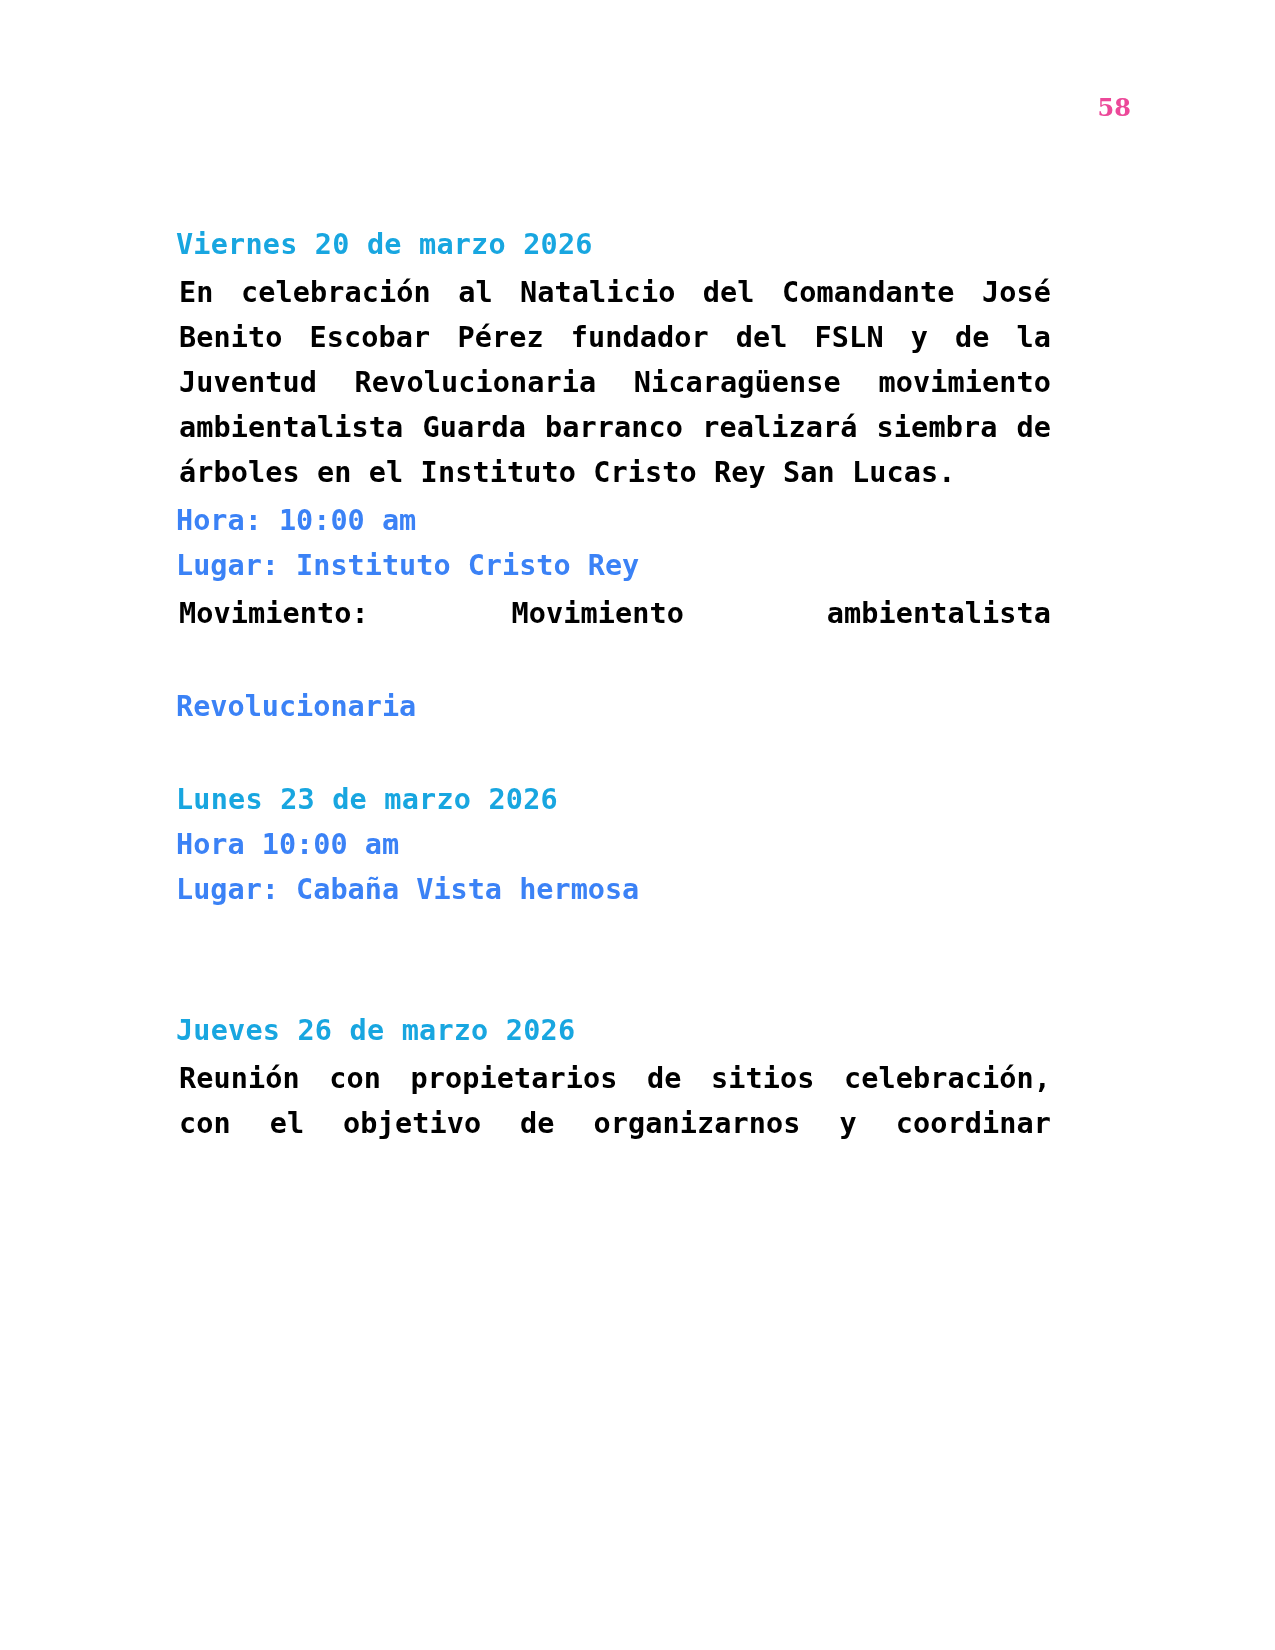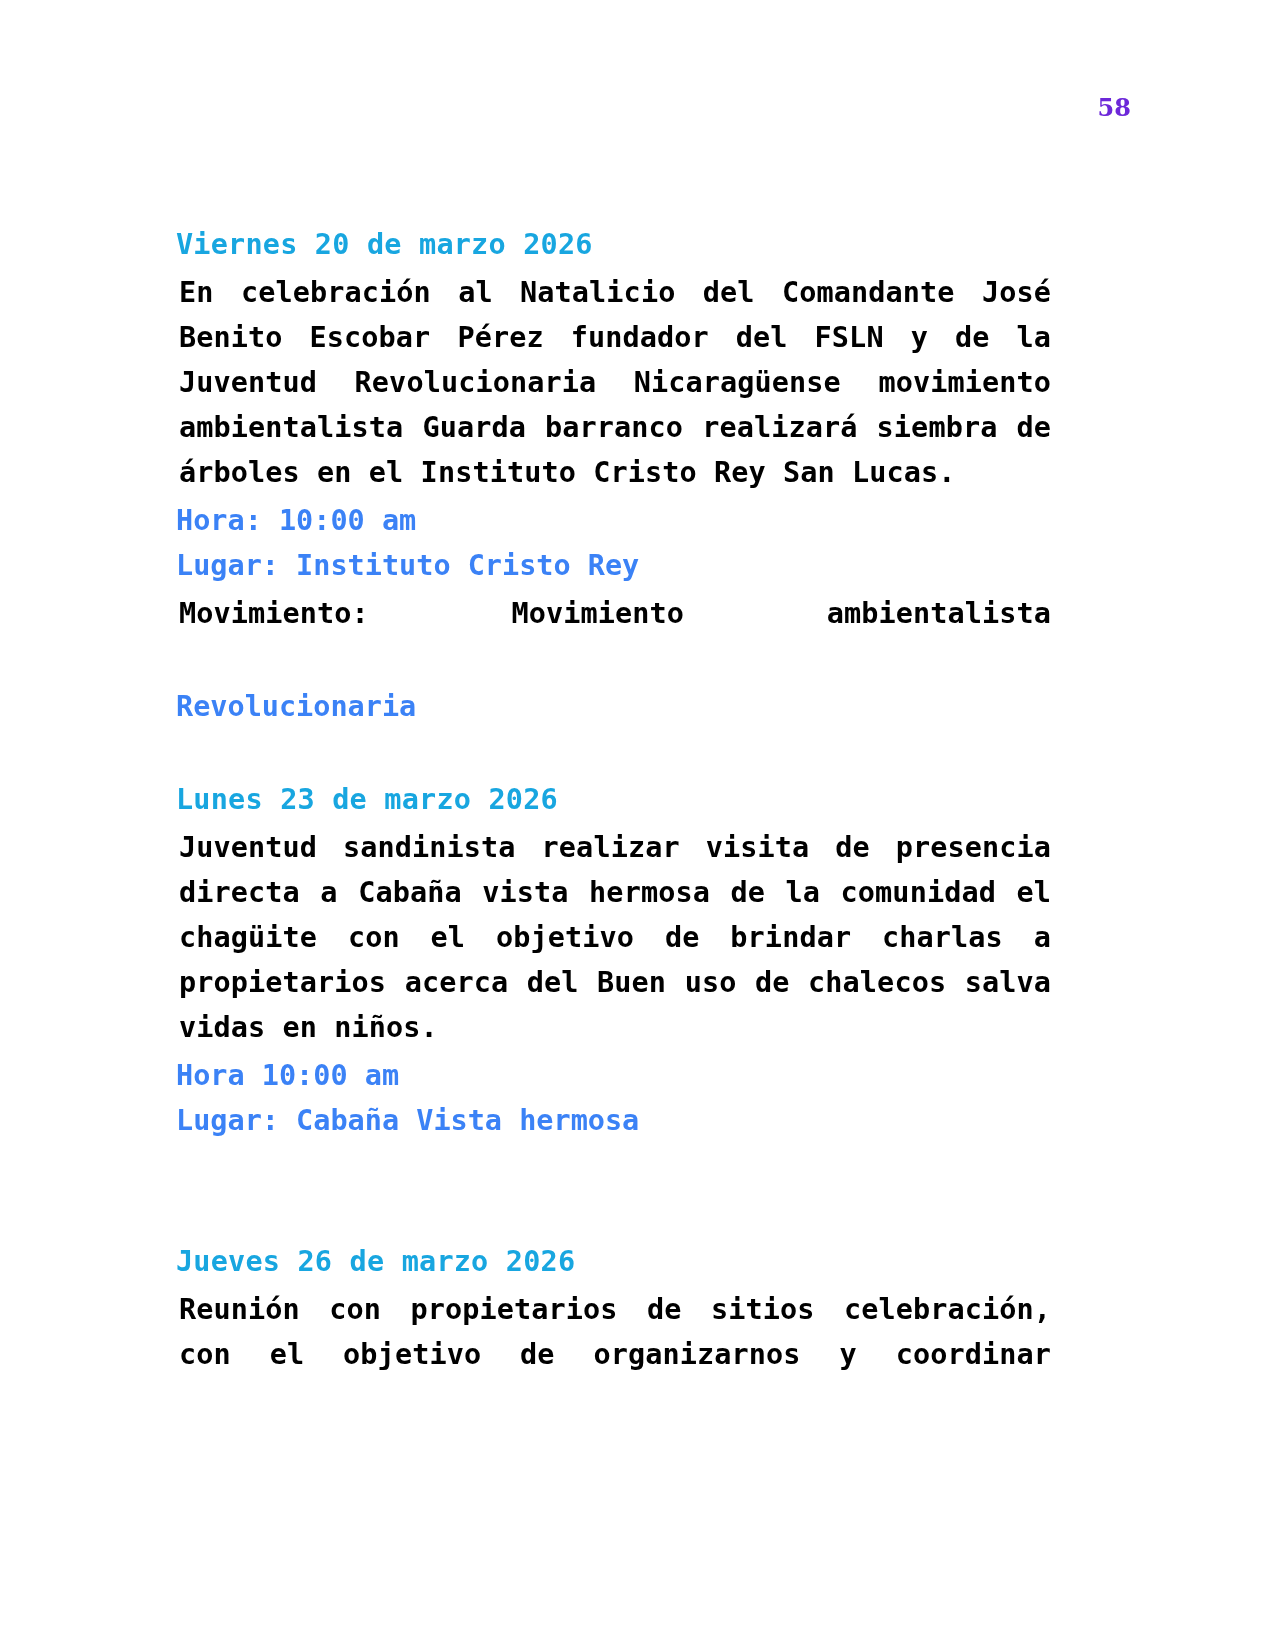--- a/index.html
+++ b/index.html
@@ -16,21 +16,21 @@
     overflow: hidden;
     font-family: "DejaVu Sans Mono", "Liberation Mono", monospace;
   }
   .page-number {
     position: absolute;
     top: 96px;
     right: 144px;
     font-family: "DejaVu Serif", "Liberation Serif", serif;
     font-weight: bold;
     font-size: 24px;
-    color: #6d28d9;
+    color: #ec4899;
     line-height: 1;
   }
   .content {
     position: absolute;
     left: 176px;
     top: 222px;
     width: 878px;
   }
   .section {
     margin: 0;
@@ -87,21 +87,20 @@
       <div class="meta-line">Hora: 10:00 am</div>
       <div class="meta-line">Lugar: Instituto Cristo Rey</div>
       <p class="section-body last-justified"><span>Movimiento:</span> <span>Movimiento ambientalista</span></p>
       <div class="meta-line">Revolucionaria</div>
     </div>
 
     <div class="gap-medium"></div>
 
     <div class="section">
       <div class="section-heading">Lunes 23 de marzo 2026</div>
-      <p class="section-body">Juventud sandinista realizar visita de presencia directa a Cabaña vista hermosa de la comunidad el chagüite con el objetivo de brindar charlas a propietarios acerca del Buen uso de chalecos salva vidas en niños.</p>
       <div class="meta-line">Hora 10:00 am</div>
       <div class="meta-line">Lugar: Cabaña Vista hermosa</div>
     </div>
 
     <div class="gap-large"></div>
 
     <div class="section">
       <div class="section-heading">Jueves 26 de marzo 2026</div>
       <p class="section-body last-justified">Reunión con propietarios de sitios celebración, con el objetivo de organizarnos y coordinar</p>
     </div>

